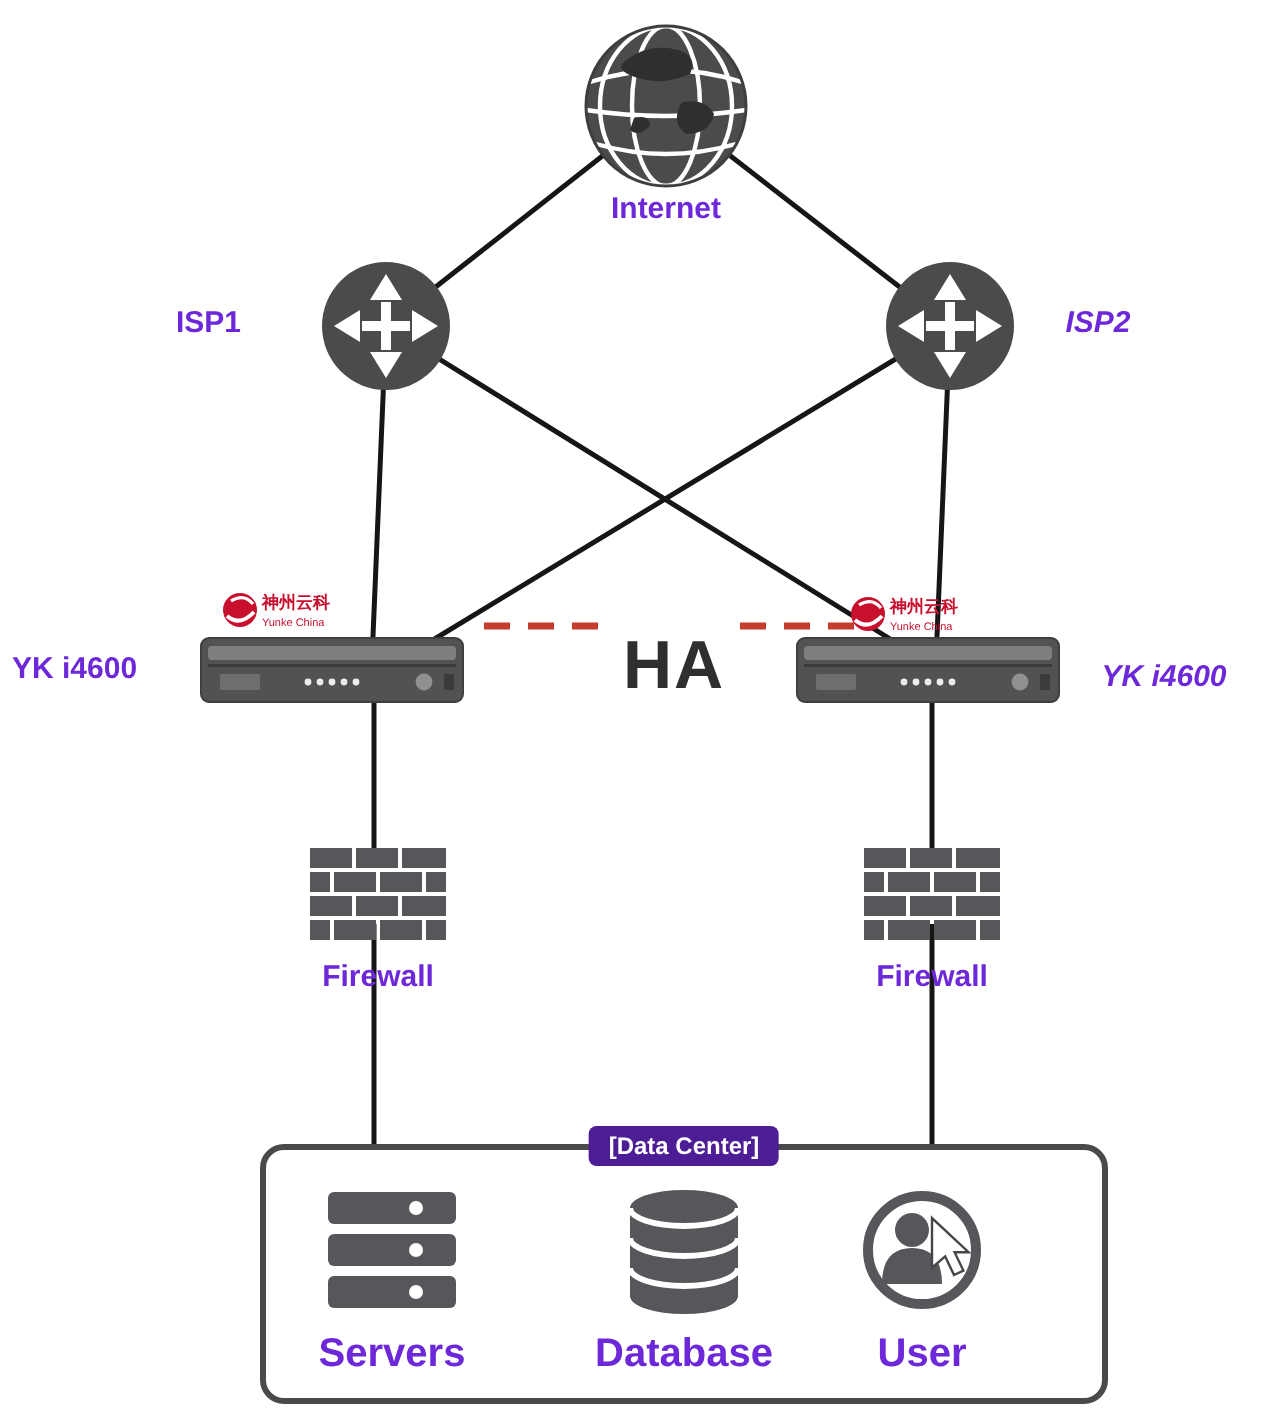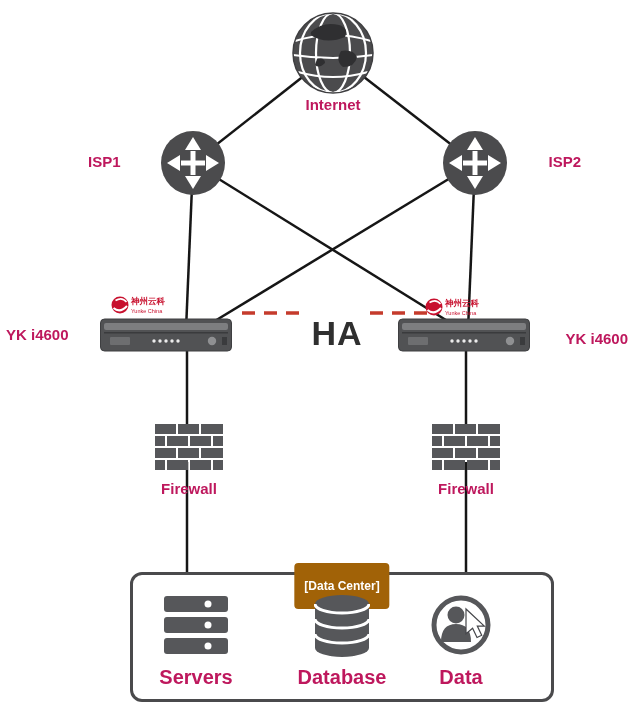--- a/index.html
+++ b/index.html
@@ -1,30 +1,30 @@
 <!DOCTYPE html>
 <html><head>
 <meta charset="utf-8">
 <style>
   html,body{margin:0;padding:0;background:#fff;}
   .stage{position:relative;width:633px;height:713px;background:#ffffff;overflow:hidden;
          font-family:"Liberation Sans","DejaVu Sans",sans-serif;}
   .wires{position:absolute;left:0;top:0;}
   .node{position:absolute;}
-  .label{position:absolute;font-weight:600;color:#be185d;font-size:15px;text-align:center;}
+  .label{position:absolute;font-weight:600;color:#6d28d9;font-size:15px;text-align:center;}
   .label.right{text-align:left;}
-  .label.left{text-align:right;}
+  .label.left{text-align:center;font-style:italic;}
   .label.big{font-size:34px;font-weight:600;color:#2f2f2f;letter-spacing:1px;}
   .label.boldname{font-weight:700;}
   .dc-label{font-size:20px;}
   .dcbox{position:absolute;left:130px;top:572px;width:424px;height:130px;box-sizing:border-box;
           border:3px solid #4a4a4c;border-radius:12px;background:#fff;}
   .dcbadge{position:absolute;left:50%;top:-12px;transform:translateX(-50%);
-           background:#a16207;color:#fff;font-size:12px;font-weight:700;
-           padding:16px 10px;border-radius:4px;white-space:nowrap;}
+           background:#4c1d95;color:#fff;font-size:12px;font-weight:700;
+           padding:3px 10px;border-radius:4px;white-space:nowrap;}
   svg{display:block;}
 </style>
 </head>
 <body>
 
 <div class="stage">
 
   <svg class="wires" width="633" height="713" viewBox="0 0 633 713">
     <line x1="333" y1="53" x2="193" y2="163" stroke="#161616" stroke-width="2.5"></line>
     <line x1="333" y1="53" x2="475" y2="163" stroke="#161616" stroke-width="2.5"></line>
@@ -225,15 +225,15 @@
   <div class="label dc-label" style="left:292px;top:666px;width:100px;">Database</div>
 
   <div class="node" style="left:430px;top:594px;">
     <svg width="62" height="62" viewBox="0 0 62 62">
       <circle cx="31" cy="31" r="27" fill="#fff" stroke="#56575A" stroke-width="5"></circle>
       <circle cx="26" cy="21" r="8.5" fill="#56575A"></circle>
       <path d="M11,48 Q11,30 26,30 Q41,30 41,48 Z" fill="#56575A"></path>
       <path d="M36,15 l0,24.8 l6.6,-5.6 l4.4,9.3 l4.7,-2.2 l-4.4,-9.2 l7,0 z" fill="#fff" stroke="#45464a" stroke-width="1.2"></path>
     </svg>
   </div>
-  <div class="label dc-label" style="left:411px;top:666px;width:100px;">Data</div>
+  <div class="label dc-label" style="left:411px;top:666px;width:100px;">User</div>
 
 </div>
 
 </body></html>

